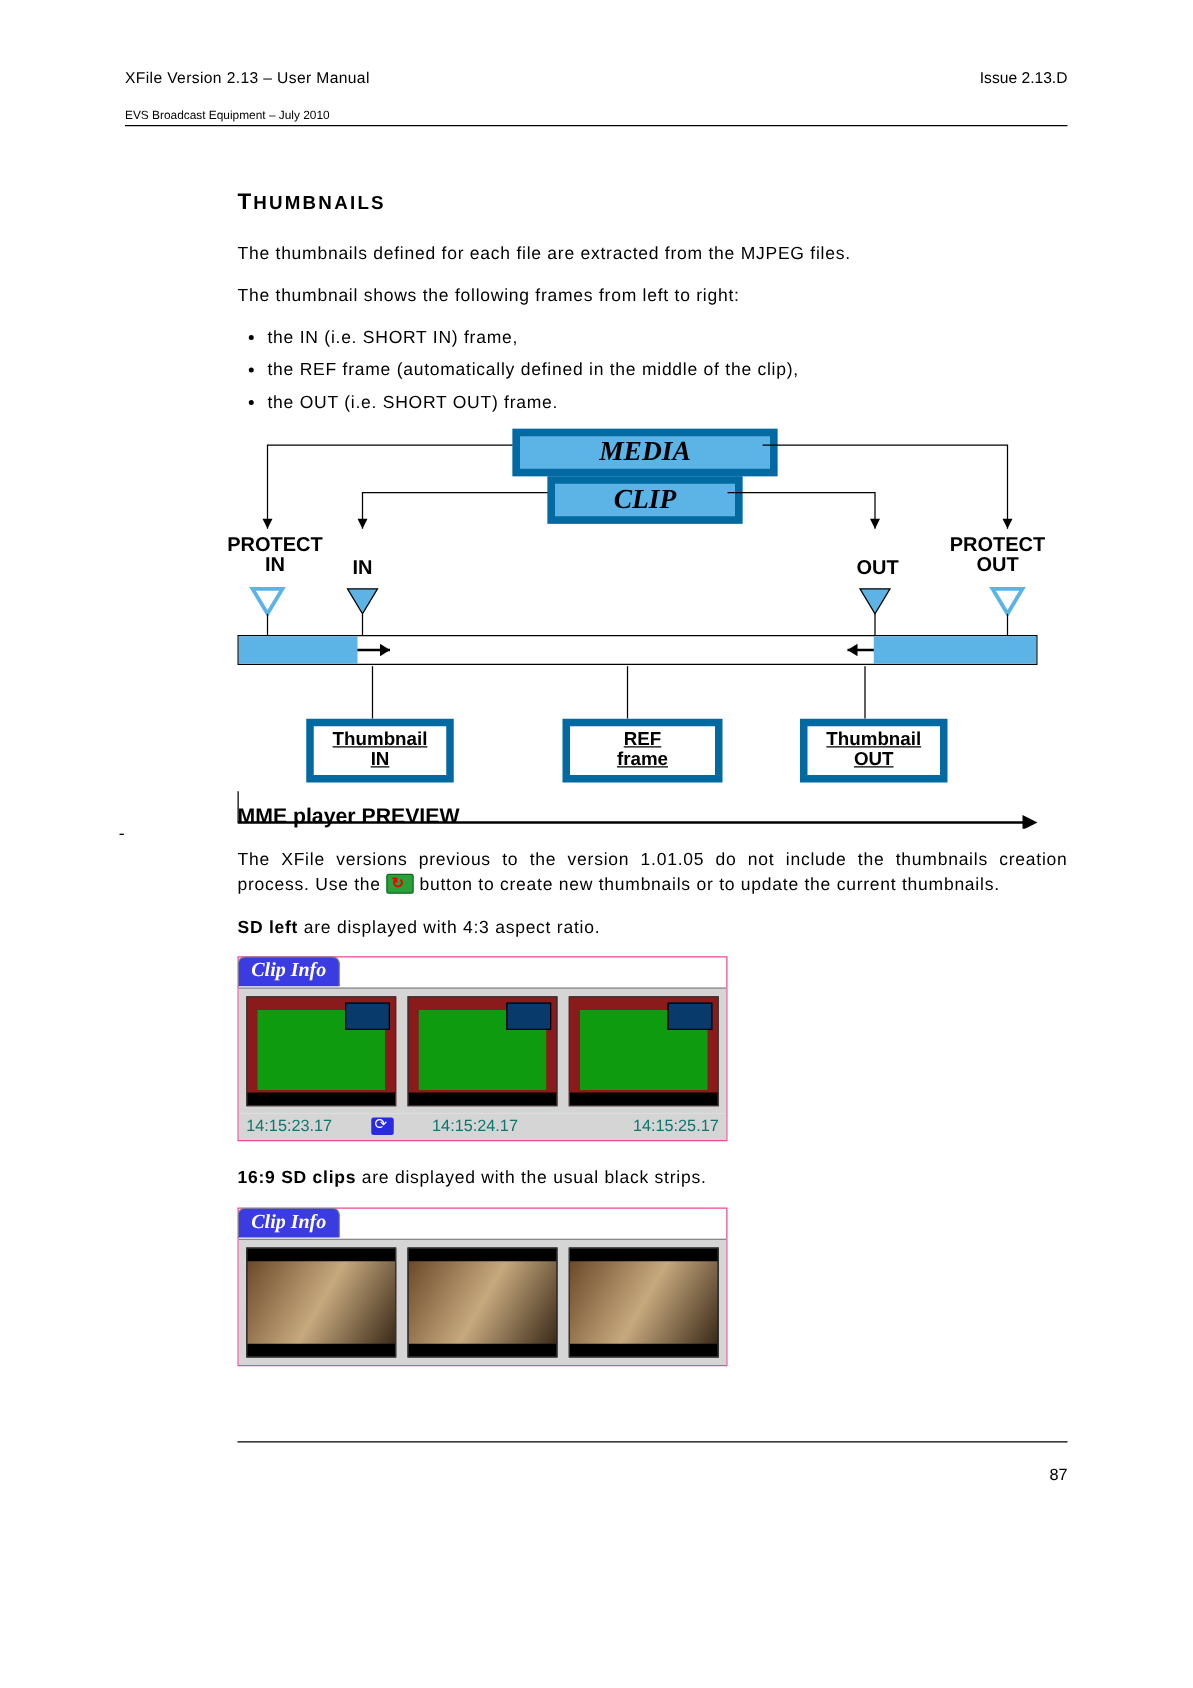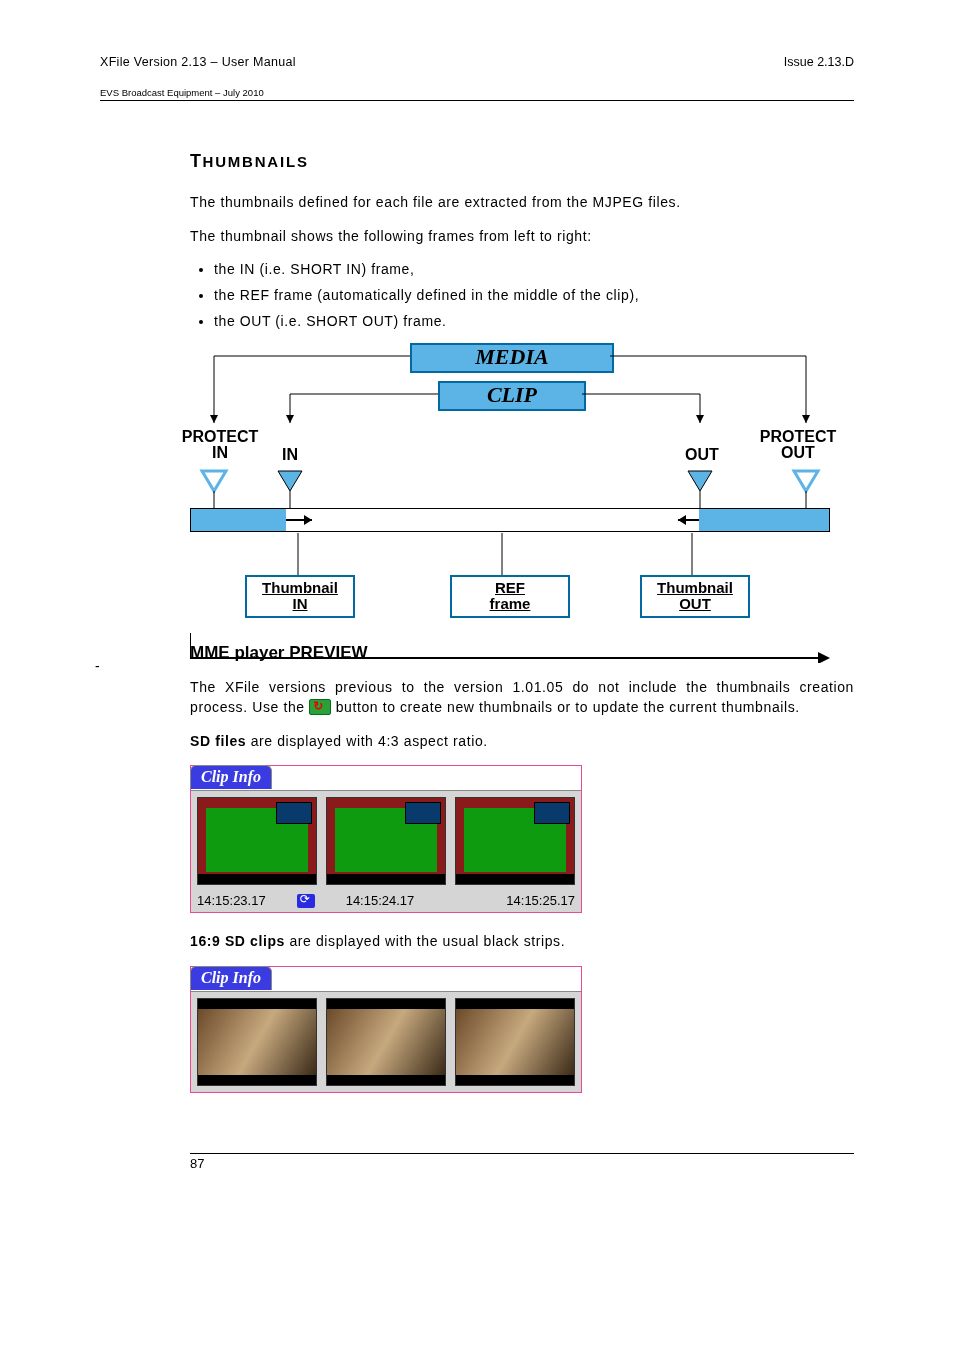--- a/index.html
+++ b/index.html
@@ -62,21 +62,21 @@
 
   
   .diagram {
     position: relative;
     width: 640px;
     height: 320px;
     margin: 8px 0 14px 0;
   }
   .media-box, .clip-box, .lab-box {
     position: absolute;
-    border: 2px solid #0369a1;
+    border: 6px solid #0369a1;
     text-align: center;
     font-weight: bold;
   }
   .media-box { left: 220px; top: 0; width: 200px; height: 26px; background:#5bb4e5; font-size:22px; font-family: "Times New Roman", serif; font-style: italic; line-height:24px; }
   .clip-box  { left: 248px; top: 38px; width: 144px; height: 26px; background:#5bb4e5; font-size:22px; font-family: "Times New Roman", serif; font-style: italic; line-height:24px;}
   .top-label {
     position: absolute;
     font-size: 16px;
     font-weight: bold;
     font-family: Arial, sans-serif;
@@ -153,36 +153,36 @@
     width:118px; height:86px; background:#000; position:relative;
     border:1px solid #333;
   }
   .thumb169 .img {
     position:absolute; left:0; right:0; top:10px; bottom:10px;
     background:linear-gradient(120deg,#6b4a2a,#c7a97e,#3a2a18);
   }
   .clipinfo .tc {
     background:#d5d5d5; padding:2px 6px 4px 6px;
     display:flex; justify-content:space-between; align-items:center;
-    font-size:13px; color:#000000;
+    font-size:13px; color:#0f766e;
   }
   .clipinfo .tc .icon {
     display:inline-block; width:18px; height:14px; background:#2a2ae0;
     border-radius:2px; position:relative;
   }
   .clipinfo .tc .icon::before {
     content:"⟳"; color:#fff; font-size:12px; position:absolute; left:3px; top:-2px;
   }
 
   .footer {
     margin-top: 60px;
-    text-align: left;
+    text-align: right;
     font-size: 13px;
     border-top: 1px solid #000;
-    padding-top: 2px;
+    padding-top: 18px;
     margin-left: 90px;
   }
 </style>
 </head>
 <body>
 
 <div class="page">
   <div class="header">
     <div class="header-left">
       <div class="line1">XFile Version 2.13 – User Manual</div>
@@ -266,21 +266,21 @@
 OUT</div>
 
       <div class="mme">MME player PREVIEW</div>
     </div>
 
     <p class="justify">
       <span>The XFile versions previous to the version 1.01.05 do not include the thumbnails creation process. Use the </span><span class="inline-icon"></span><span> button to create new thumbnails or to update the current thumbnails.</span>
     </p>
 
 
-    <p><b>SD files</b><span> are displayed with 4:3 aspect ratio.</span></p>
+    <p><b>SD left</b><span> are displayed with 4:3 aspect ratio.</span></p>
 
     <div class="clipinfo">
       <span class="tab">Clip Info</span>
       <div class="thumbs">
         <div class="thumb43">
             <div class="green"></div>
             <div class="score"></div>
             <div class="osd"></div>
           </div>
         <div class="thumb43">

